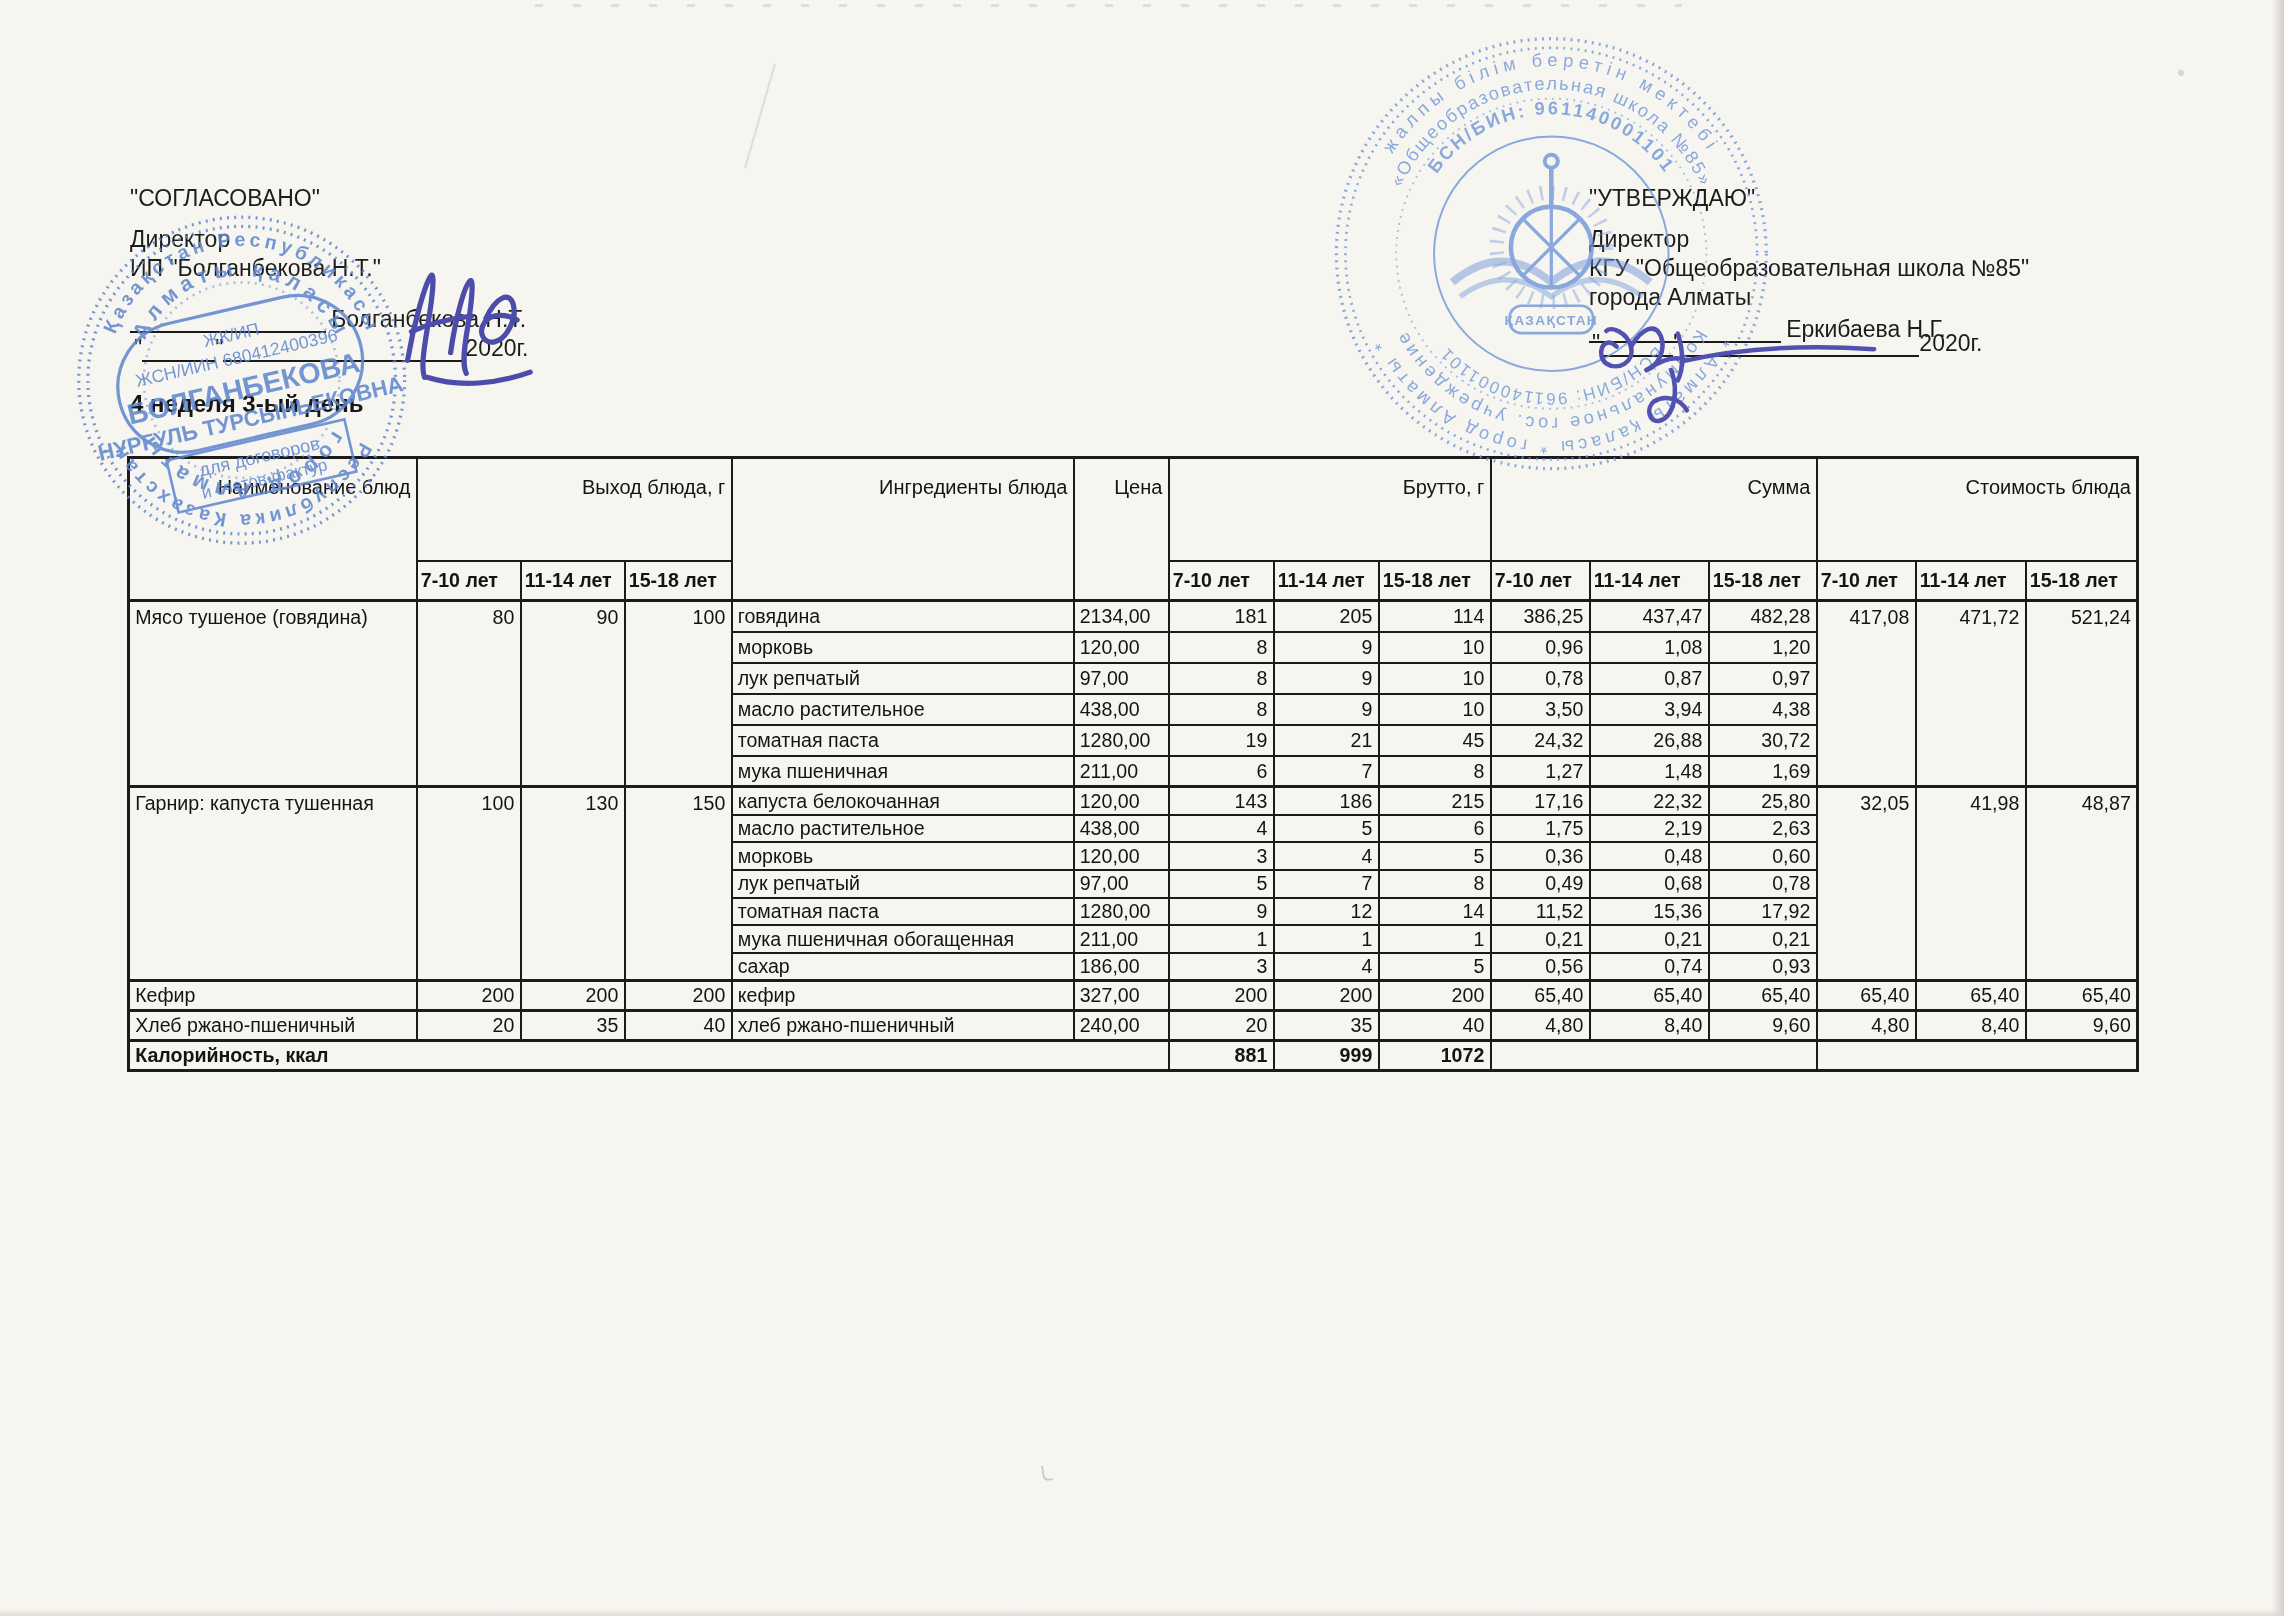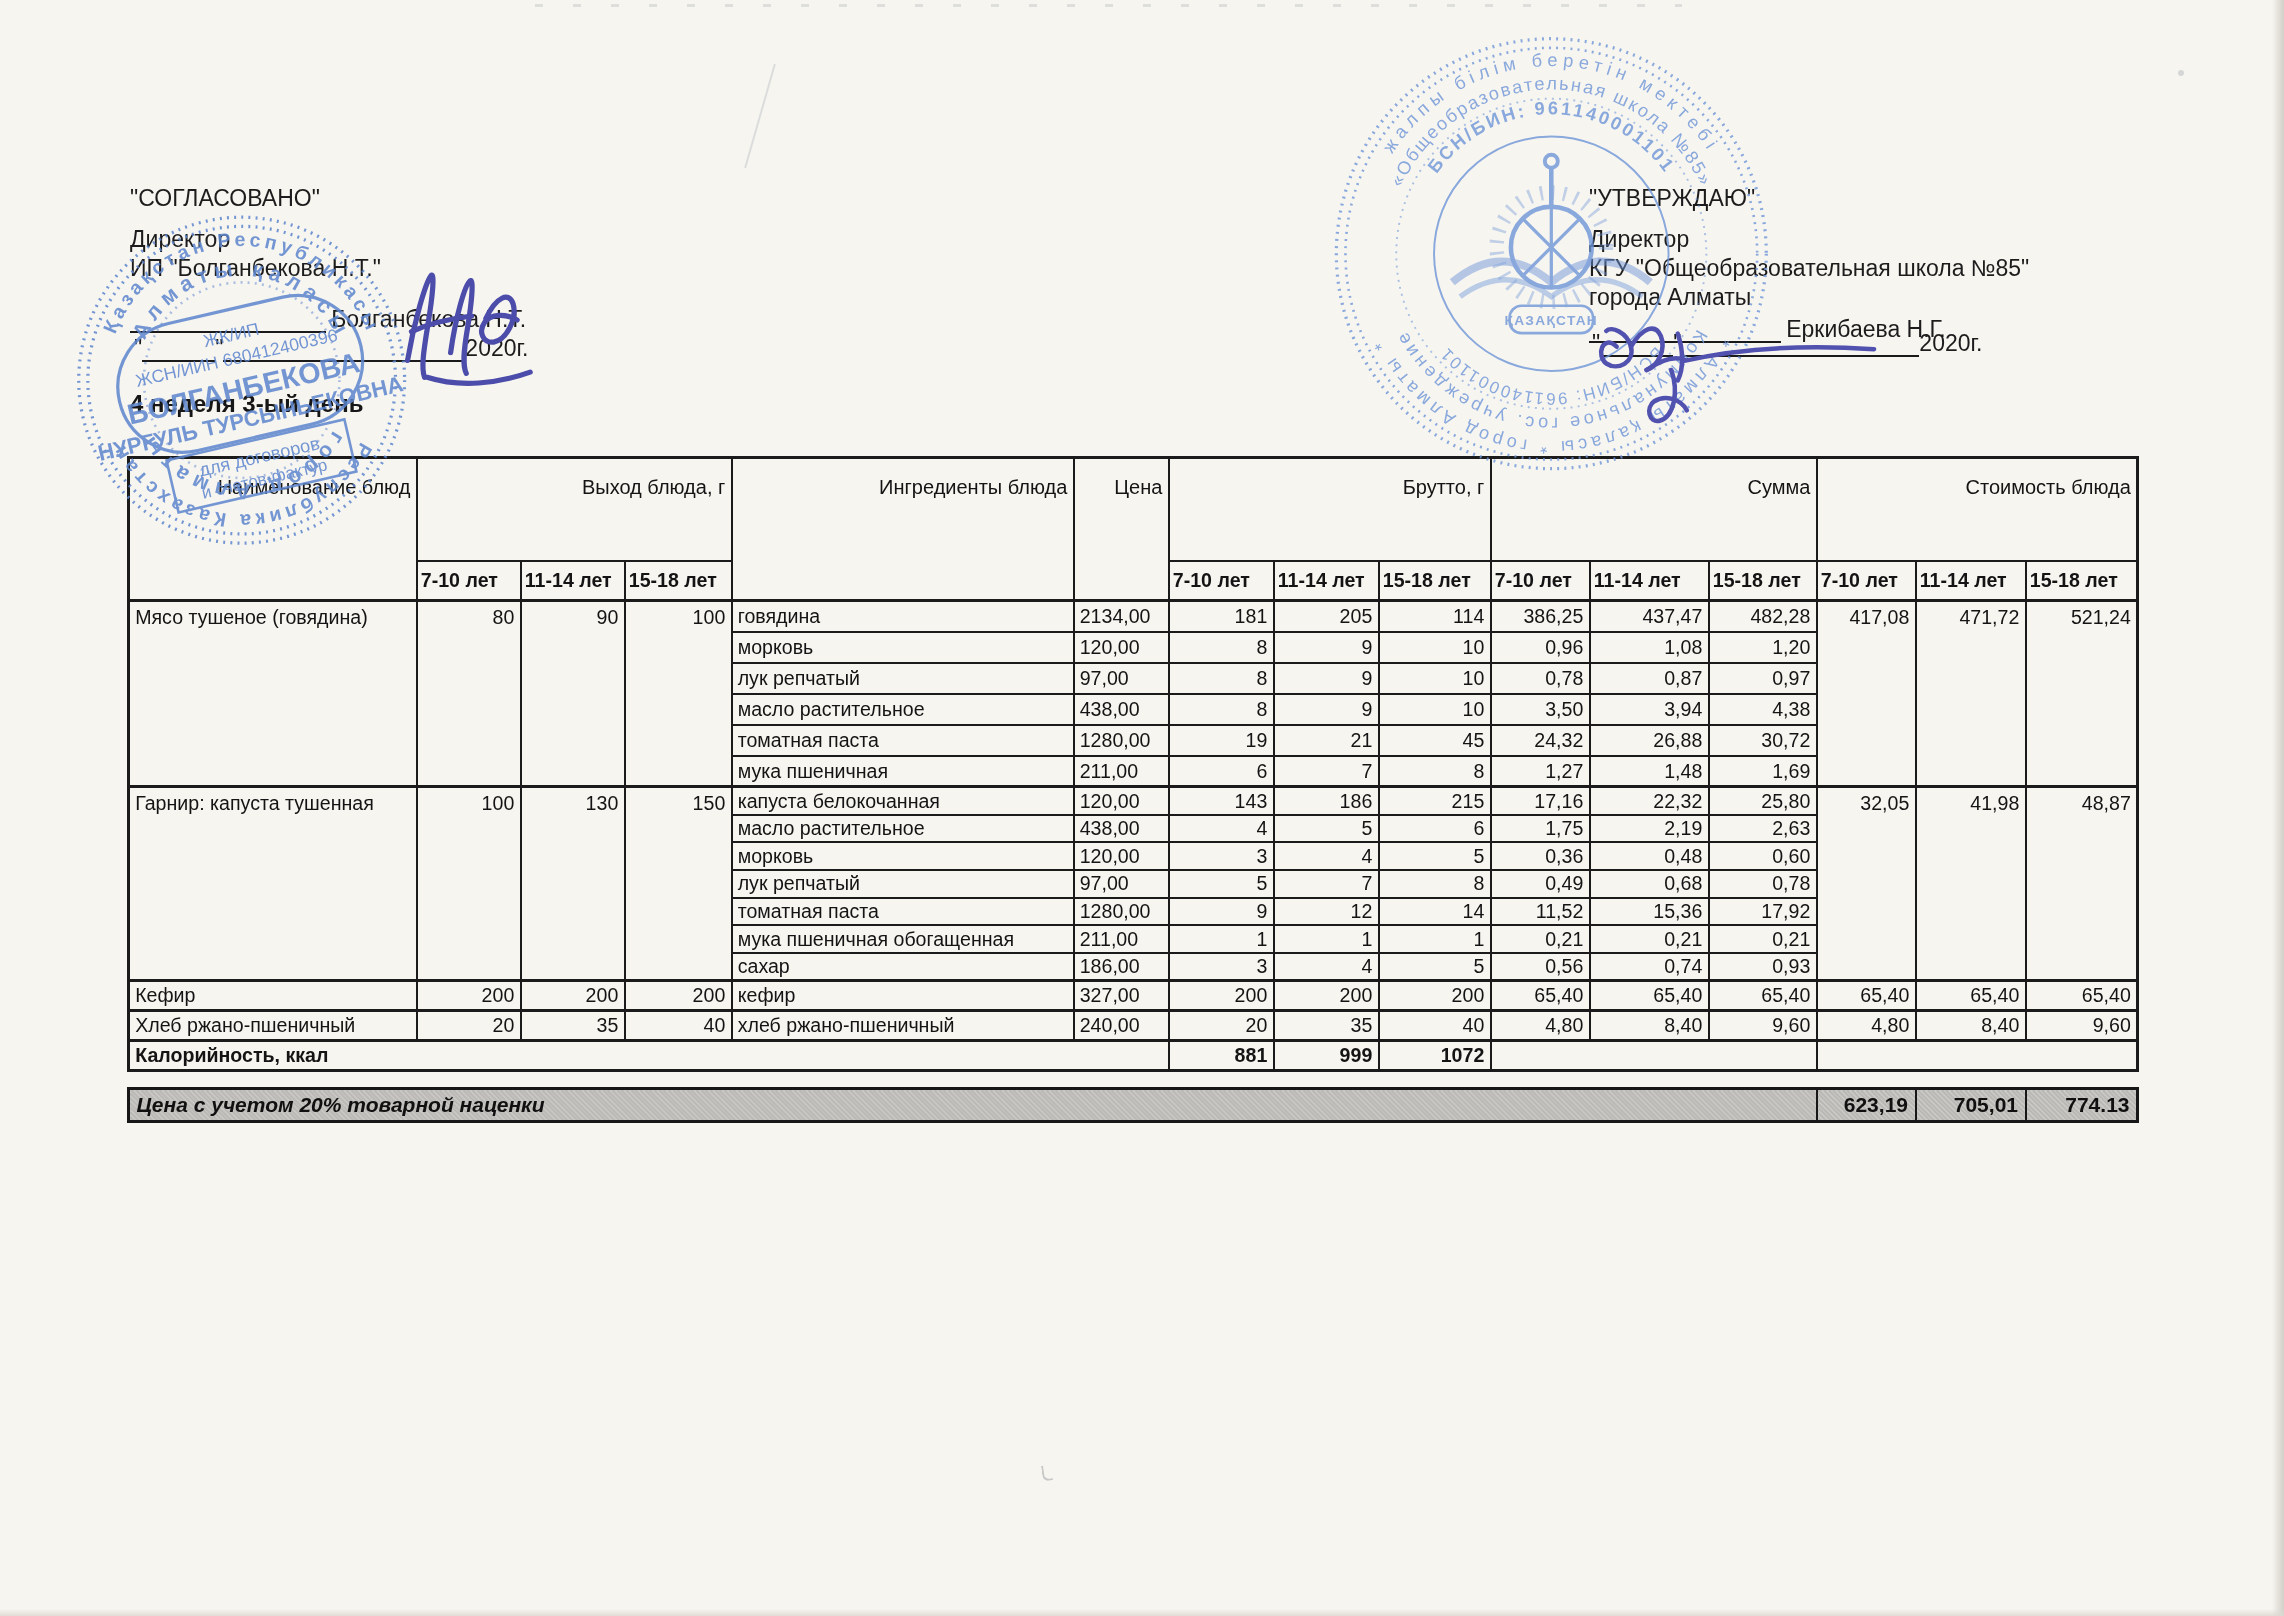--- a/index.html
+++ b/index.html
@@ -318,26 +318,20 @@
   </table>
 
   <table class="sumtab">
     <colgroup>
       <col style="width:1688px">
         <col style="width:99px">
         <col style="width:110px">
         <col style="width:112px">
     </colgroup>
     <tbody>
-    <tr class="row2">
-      <td class="slabel">Цена с учетом 20% товарной наценки</td>
-      <td class="sval">623,19</td>
-      <td class="sval">705,01</td>
-      <td class="sval">774.13</td>
-    </tr>
     </tbody>
   </table>
 
   <svg class="stampL" width="365" height="352" viewBox="0 0 560 540">
     <defs>
       <path id="lArcTO" d="M 62 258 A 206 206 0 0 1 474 258"></path>
       <path id="lArcTI" d="M 108 258 A 160 160 0 0 1 428 258"></path>
       <path id="lArcBO" d="M 474 258 A 206 206 0 0 1 62 258"></path>
       <path id="lArcBI" d="M 428 258 A 160 160 0 0 1 108 258"></path>
     </defs>

